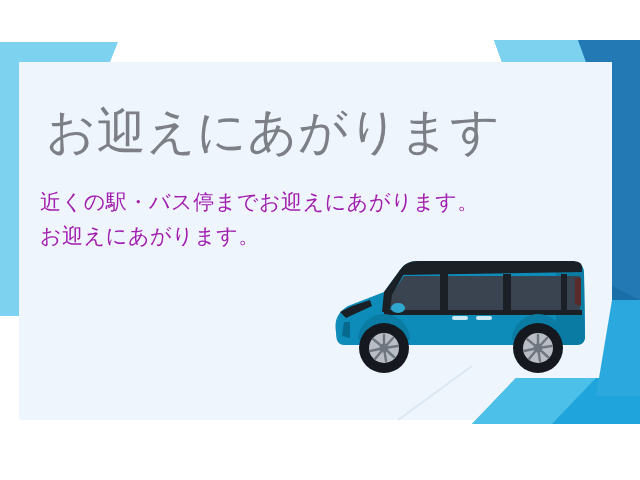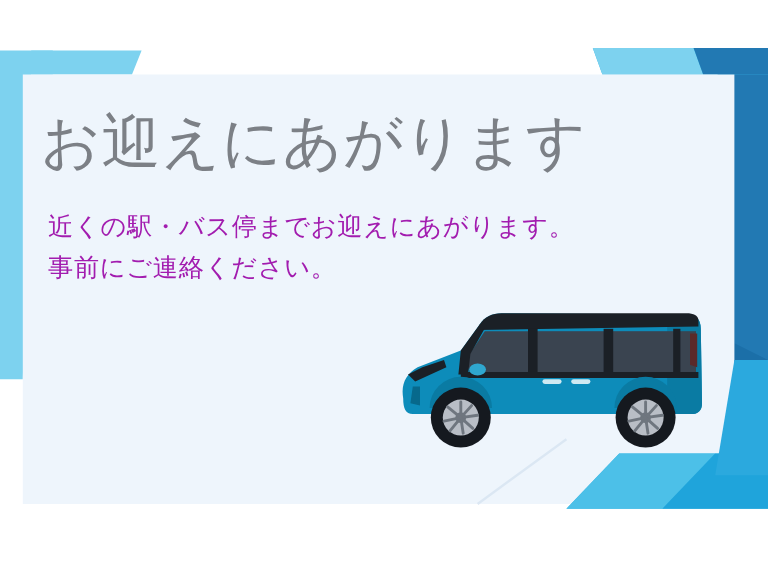--- a/index.html
+++ b/index.html
@@ -34,21 +34,21 @@
 
   
   #text-block {
     position: absolute;
     left: 34px;
     top: 92px;
     width: 520px;
   }
 
   #headline {
-    margin: 0;
+    margin: 12px;
     font-size: 49px;
     line-height: 1.12;
     font-weight: 400;
     color: #7c8086;
     letter-spacing: 0.5px;
     white-space: nowrap;
   }
 
   #body-copy {
     margin: 26px 0 0 6px;
@@ -169,17 +169,17 @@
         </g>
       </g>
     </g>
   </svg>
 
   <div id="text-block">
     <h1 id="headline">お迎えにあがります</h1>
 
     <div id="body-copy">
       <div class="body-line">近くの駅・バス停までお迎えにあがります。</div>
-      <div class="body-line">事前にご連絡ください。</div>
+      <div class="body-line">お迎えにあがります。</div>
     </div>
   </div>
 
 </div>
 
 </body></html>

